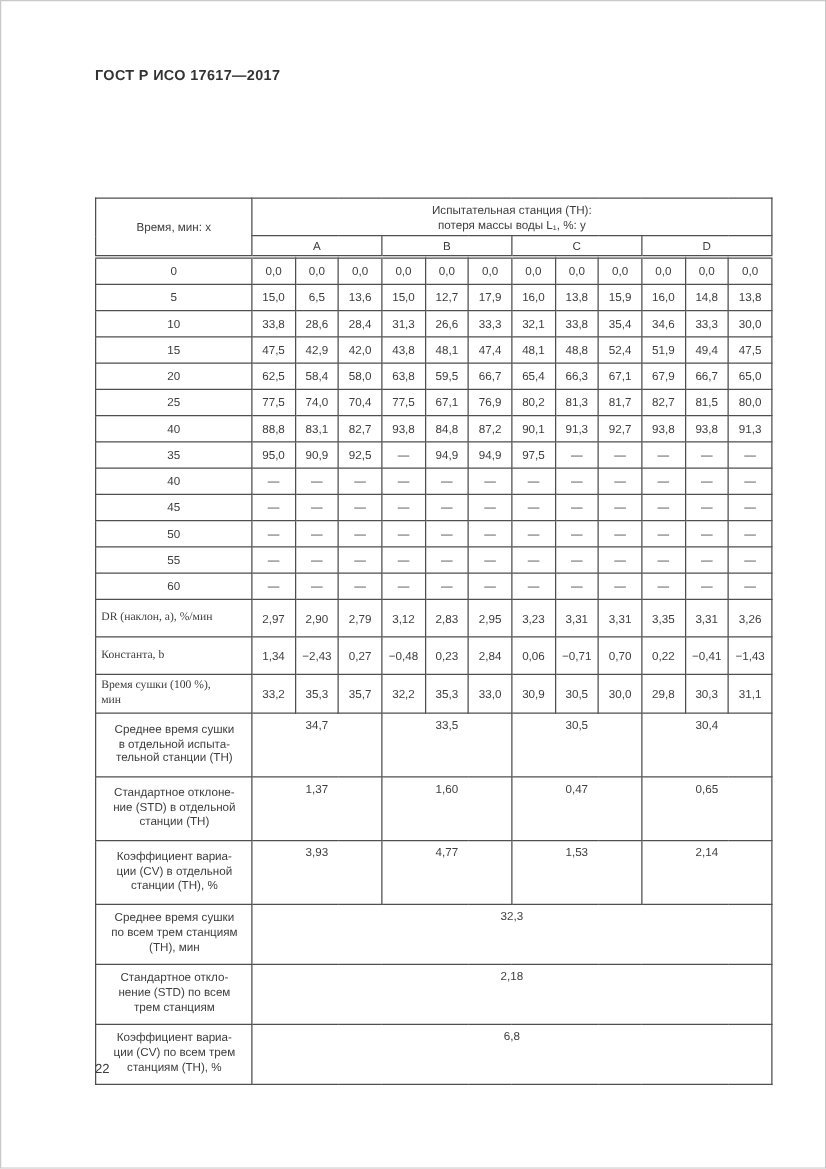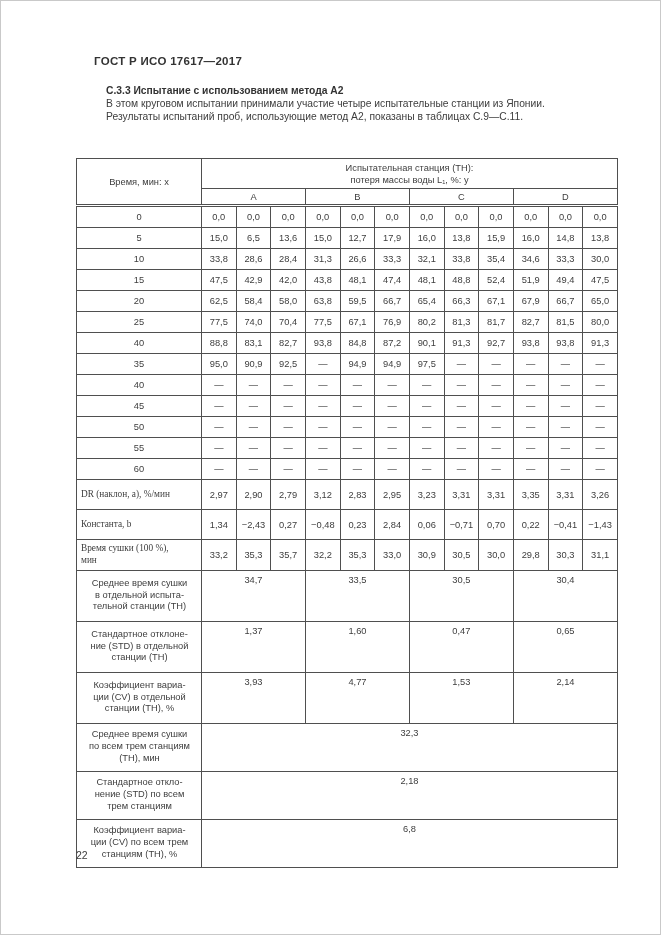--- a/index.html
+++ b/index.html
@@ -10,21 +10,20 @@
     background:#ffffff;
     border:1px solid #c9c9c9;
     font-family:"Liberation Sans","DejaVu Sans",sans-serif;
     color:#3d3d3d;
     overflow:hidden;
   }
   .doc-header {
     position:absolute; left:75px; top:54px;
     font-size:11.5px; font-weight:bold; color:#333;
     letter-spacing:0.3px;
-    margin-left:18px;
   }
   .section { position:absolute; left:105px; top:84px; width:490px; }
   .section-heading { font-weight:bold; font-size:10.3px; color:#333; margin:0 0 1px 0; }
   .section p { margin:0; font-size:10.3px; line-height:13.2px; }
   .table-caption { position:absolute; left:75px; top:138px; font-size:10px; }
   .caption-word { letter-spacing:3px; }
   .caption-rest { margin-left:6px; }
 
   table.results {
     position:absolute; left:75px; top:157px;
@@ -59,25 +58,20 @@
   .merged-value { vertical-align:top !important; padding-top:4px !important; }
   .page-number { position:absolute; left:75px; top:848px; font-size:10.5px; }
 </style>
 </head>
 <body>
 
 <div class="page">
 
   <div class="doc-header">ГОСТ Р ИСО 17617—2017</div>
 
-  <div class="section">
-    <div class="section-heading">С.3.3 Испытание с использованием метода А2</div>
-    <p>В этом круговом испытании принимали участие четыре испытательные станции из Японии.</p>
-    <p>Результаты испытаний проб, использующие метод А2, показаны в таблицах С.9—С.11.</p>
-  </div>
 
 
   <table class="results">
     <colgroup>
       <col style="width:125px">
       <col>
         <col>
         <col>
         <col>
         <col>

